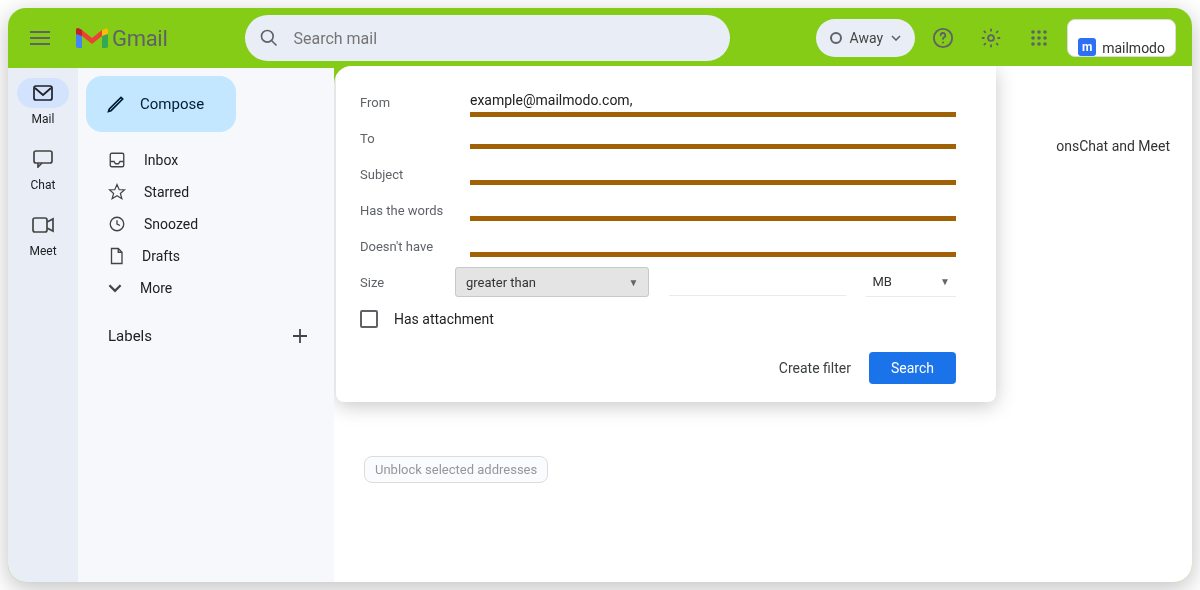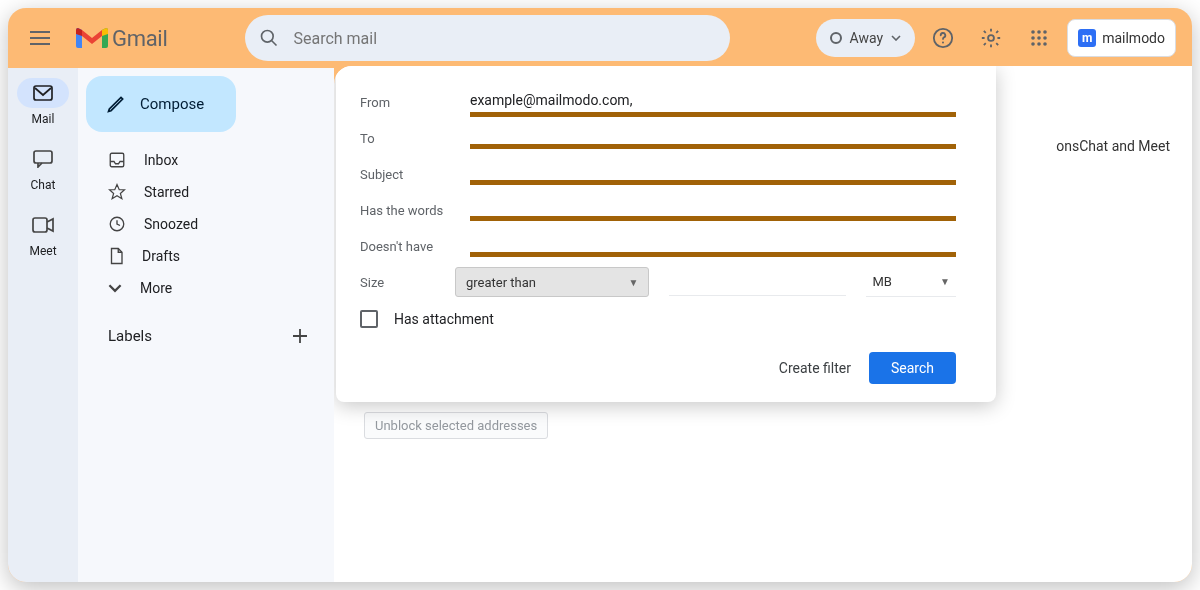--- a/index.html
+++ b/index.html
@@ -1,51 +1,51 @@
 <!DOCTYPE html>
 <html><head>
 <meta charset="utf-8">
 <style>
   * { box-sizing: border-box; margin: 0; padding: 0; font-family: 'Google Sans', Roboto, Arial, sans-serif; }
   body { background: #fff; width: 1200px; height: 590px; overflow: hidden; position: relative; }
-  .frame { position: absolute; inset: 0; border-radius: 18px; box-shadow: 0 6px 24px rgba(0,0,0,.25); background: #fdba74; overflow: hidden; margin: 8px; }
+  .frame { position: absolute; inset: 0; border-radius: 18px; box-shadow: 0 6px 24px rgba(0,0,0,.25); background: #84cc16; overflow: hidden; margin: 8px; }
 
   .topbar { display: flex; align-items: center; height: 60px; padding: 0 16px 0 8px; gap: 8px; }
   .hamburger { width: 48px; height: 48px; border-radius: 50%; display:flex; align-items:center; justify-content:center; cursor:pointer; color:#5f6368;}
   .logo { display:flex; align-items:center; gap:4px; margin-left:4px; margin-right: 40px;}
   .logo-m { width:32px; height:24px; }
   .logo-text { font-size:22px; color:#5f6368; letter-spacing:-.3px; }
   .search { flex: 0 0 485px; height: 46px; background:#e9eef6; border-radius: 28px; display:flex; align-items:center; padding:0 14px; gap:14px; color:#5f6368; margin-left: 30px;}
   .search input { border:none; background:transparent; outline:none; font-size:16px; color:#202124; flex:1; }
   .spacer { flex:1; }
   .status-chip { height:38px; background:#e9eef6; border-radius:20px; display:flex; align-items:center; gap:8px; padding:0 14px; color:#444; font-size:14px; cursor:pointer;}
   .status-dot { width:12px; height:12px; border:2px solid #5f6368; border-radius:50%; }
   .iconbtn { width:40px; height:40px; border-radius:50%; display:flex; align-items:center; justify-content:center; color:#5f6368; cursor:pointer; }
-  .mailmodo { height:38px; border:1px solid #dadce0; border-radius:8px; display:flex; align-items:center; gap:6px; padding:0 10px; font-size:14px; color:#333; background:#fff;}
+  .mailmodo { height:38px; border:1px solid #dadce0; border-radius:8px; display:flex; align-items:flex-end; gap:6px; padding:0 10px; font-size:14px; color:#333; background:#fff;}
   .mm-icon { width:18px; height:18px; background:#2d6ff5; border-radius:3px; position:relative; }
   .mm-icon::before{content:"m"; color:#fff; position:absolute; inset:0; display:flex;align-items:center;justify-content:center;font-weight:700;font-size:12px;}
 
   .body { display:flex; height: calc(100% - 60px); }
   .rail { width: 70px; background:#e9eef6; display:flex; flex-direction:column; align-items:center; padding-top:10px; gap:18px;}
   .rail-item { display:flex; flex-direction:column; align-items:center; gap:4px; color:#202124; font-size:12px; cursor:pointer;}
   .rail-item.active .rail-icon { background:#d3e3fd; }
   .rail-icon { width:52px; height:30px; border-radius:16px; display:flex; align-items:center; justify-content:center; color:#202124;}
 
   .sidebar { width: 256px; background:#f6f8fc; padding: 8px 8px 0 8px; }
   .compose { height:56px; background:#c2e7ff; border-radius:16px; display:flex; align-items:center; gap:14px; padding:0 20px; font-size:15px; color:#001d35; cursor:pointer; width: 150px; margin-bottom:12px;}
   .navlist { display:flex; flex-direction:column; }
   .navitem { height:32px; border-radius:0 16px 16px 0; display:flex; align-items:center; gap:18px; padding:0 12px 0 22px; color:#202124; font-size:14px; cursor:pointer;}
   .navitem svg, .navitem .nico { color:#444; }
   .labels-hdr { display:flex; align-items:center; justify-content:space-between; padding: 20px 14px 0 22px; font-size:15px; color:#202124;}
   .plus { width:24px;height:24px; display:flex;align-items:center;justify-content:center; cursor:pointer; color:#444;}
 
   .main { flex:1; position:relative; background:#fff; border-radius: 18px 0 0 0; margin-top: -2px; overflow:hidden;}
   .bg-tabs { position:absolute; right:22px; top:72px; display:flex; font-size:14px; color:#333; }
   .unblock { position:absolute; left:30px; top:346px; }
-  .unblock button { font-size:13px; color:#93989e; background:#fafbfc; border:1px solid #dadce0; border-radius:3px; padding:5px 10px; cursor:default;}
+  .unblock button { font-size:13px; color:#93989e; background:#fafbfc; border:1px solid #dadce0; border-radius:8px; padding:5px 10px; cursor:default;margin-top:44px;}
   .footer { position:absolute; left:0; right:22px; top:400px; display:flex; font-size:13px; color:#5f6368;}
   .footer .mid { position:absolute; left:50%; transform:translateX(-50%); text-align:center; line-height:1.8;}
   .footer .right { margin-left:auto; text-align:right; line-height:1.8;}
   .footer a { color:#5f6368; cursor:pointer; }
 
   .dropdown { position:absolute; left:2px; top:0px; width: 660px; background:#fff; border-radius: 0 0 8px 8px; box-shadow: 0 4px 20px rgba(0,0,0,.22); padding: 18px 40px 18px 24px; }
   .row { display:flex; align-items:center; min-height:36px; font-size:13px; }
   .row .lbl { width:110px; color:#5f6368; }
   .row .val { flex:1; border-bottom:5px solid #a16207; padding:4px 0; color:#202124; font-size:14px; min-height:22px;}
   .size-row { gap: 8px; }

